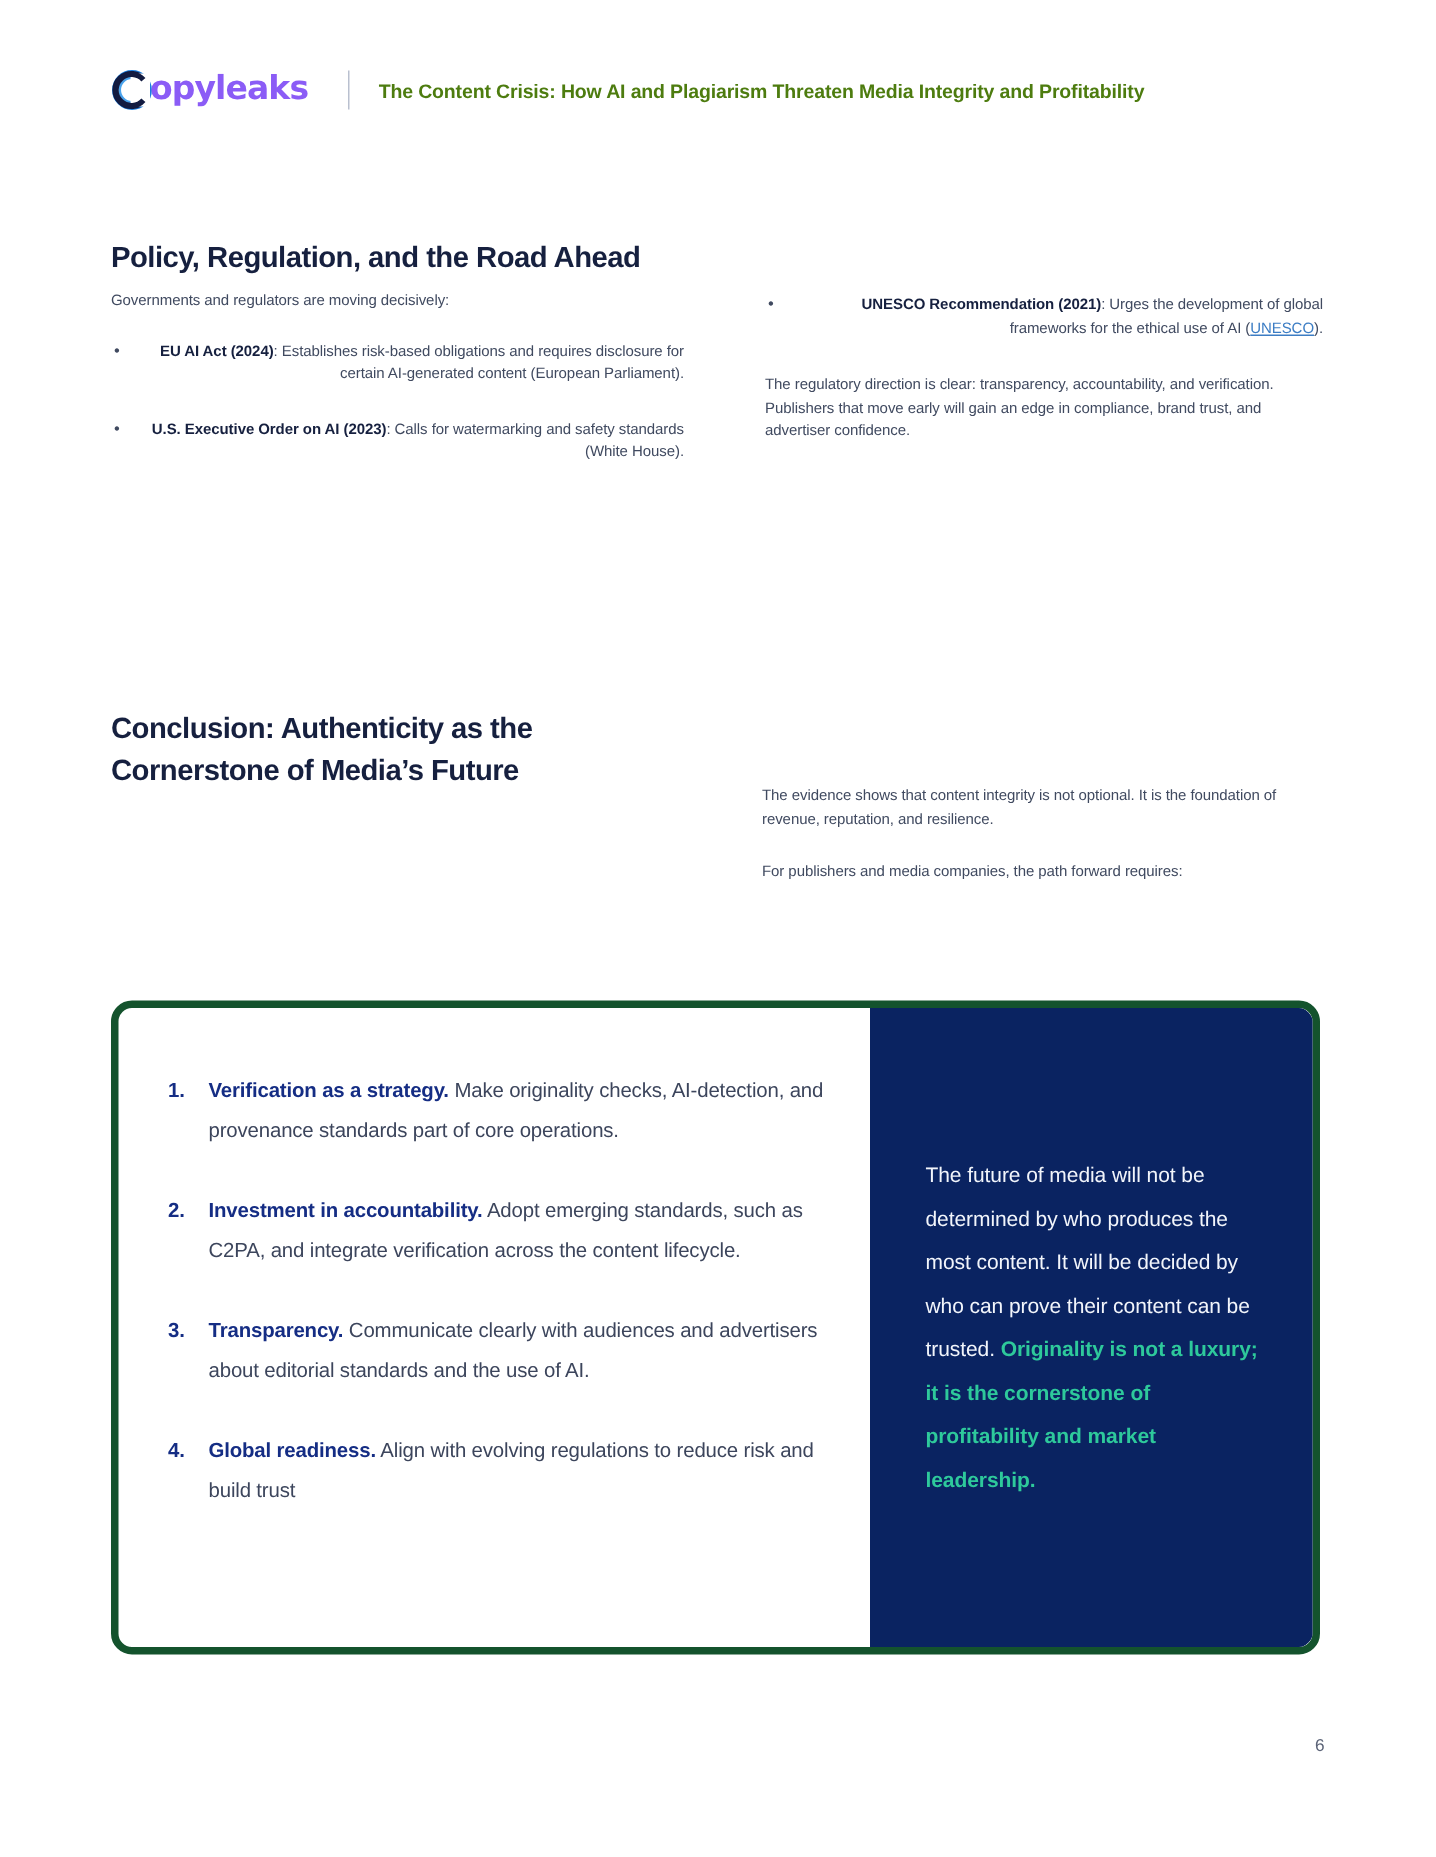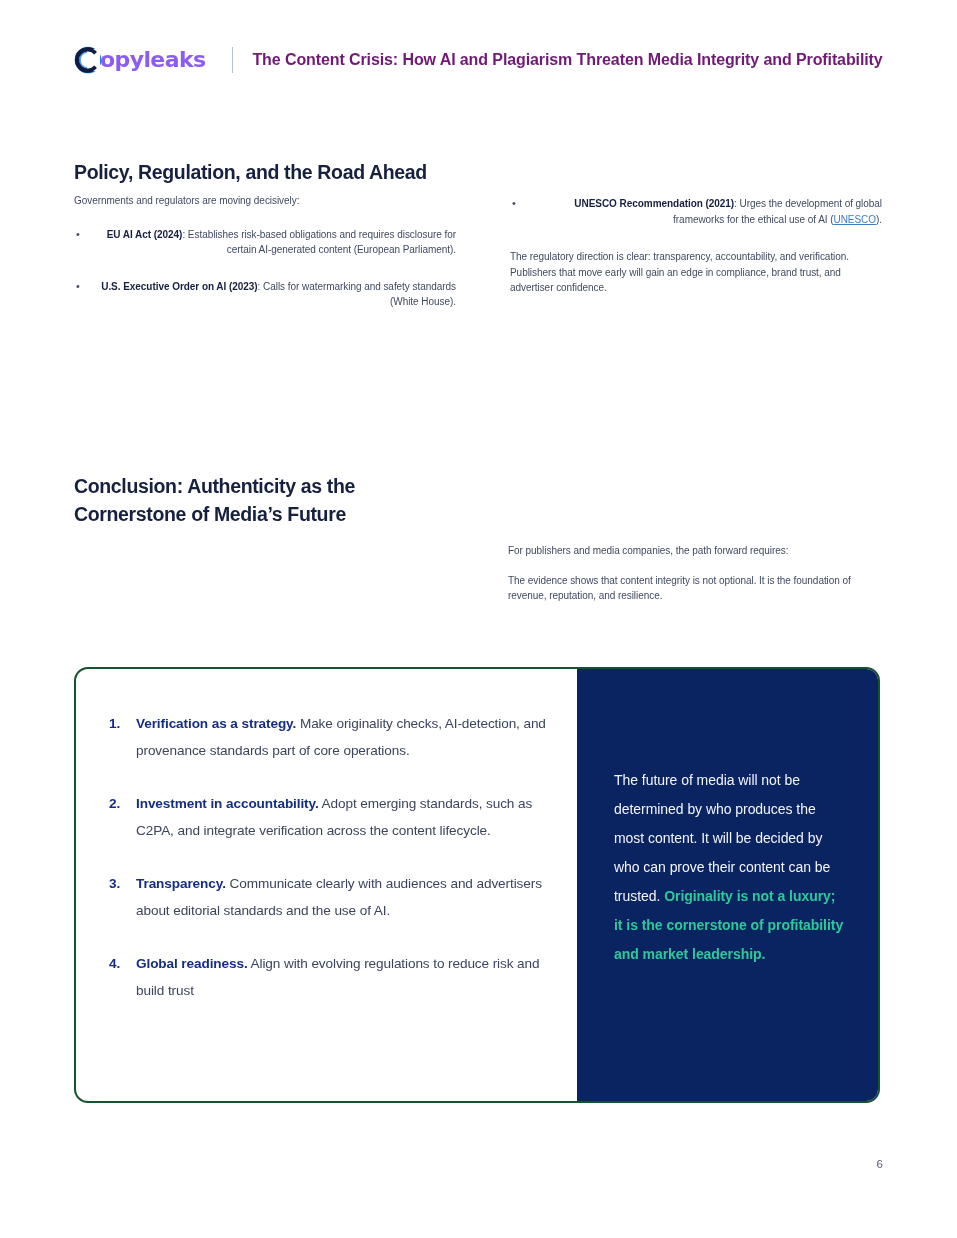--- a/index.html
+++ b/index.html
@@ -51,23 +51,23 @@
     position: relative;
     left: -2px;
   }
   .header-divider {
     width: 1px;
     height: 26px;
     background: #b9c0cf;
     margin: 0 19px 0 25px;
   }
   .header-title {
-    font-size: 16px;
-    font-weight: bold;
-    color: #701a75;
+    font-size: 13px;
+    font-weight: bold;
+    color: #4d7c0f;
     letter-spacing: -0.1px;
     white-space: nowrap;
   }
 
   
   .h2 {
     position: absolute;
     font-size: 19.5px;
     font-weight: bold;
     color: #16203f;
@@ -115,21 +115,21 @@
     text-decoration: underline;
   }
 
   
   .card {
     position: absolute;
     left: 74px;
     top: 667px;
     width: 806px;
     height: 436px;
-    border: 2px solid #14532d;
+    border: 5px solid #14532d;
     border-radius: 14px;
     background: #ffffff;
     box-sizing: border-box;
     overflow: hidden;
     display: flex;
   }
   .card-left {
     width: 501px;
     box-sizing: border-box;
     padding: 42px 30px 0 33px;
@@ -234,22 +234,22 @@
         <span class="lead">UNESCO Recommendation (2021)</span><span>: Urges the development of global frameworks for the ethical use of AI (</span><a class="inline-link" href="#">UNESCO</a><span>).</span>
       </li>
     </ul>
     <p class="para" style="margin-top:22px;">The regulatory direction is clear: transparency, accountability, and verification. Publishers that move early will gain an edge in compliance, brand trust, and advertiser confidence.</p>
   </div>
 
   <h2 class="h2" style="left:74px; top:457px; width:330px;">Conclusion: Authenticity as the Cornerstone of Media’s Future</h2>
 
 
   <div class="col body" style="left:508px; top:523px; width:368px;">
+    <p class="para">The evidence shows that content integrity is not optional. It is the foundation of revenue, reputation, and resilience.</p>
     <p class="para" style="margin-top:20px; width:300px;">For publishers and media companies, the path forward requires:</p>
-    <p class="para">The evidence shows that content integrity is not optional. It is the foundation of revenue, reputation, and resilience.</p>
   </div>
 
   <div class="card">
     <div class="card-left">
       <ol class="steps">
         <li>
           <span class="step-lead">Verification as a strategy.</span><span> Make originality checks, AI-detection, and provenance standards part of core operations.</span>
         </li>
         <li>
           <span class="step-lead">Investment in accountability.</span><span> Adopt emerging standards, such as C2PA, and integrate verification across the content lifecycle.</span>

